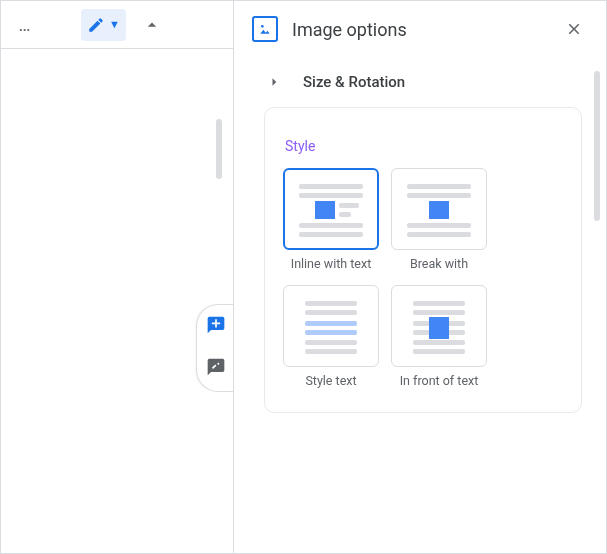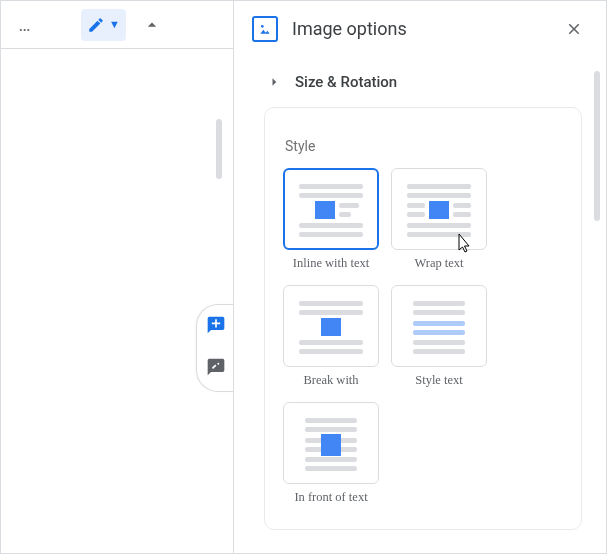--- a/index.html
+++ b/index.html
@@ -69,30 +69,30 @@
     position:absolute; top:70px; left:215px; width:6px; height:60px; background:#dadce0; border-radius:3px;
   }
   .panel-header{
     height:56px; display:flex; align-items:center; padding:0 16px 0 18px; gap:14px;
   }
   .panel-header .title{ font-size:18px; color:#3c4043;}
   .panel-header .close{ margin-left:auto; color:#5f6368; width:32px;height:32px;display:flex;align-items:center;justify-content:center; border-radius:4px;}
   .panel-body{ padding:0 24px 24px 30px; overflow:auto; }
   .section { }
   .section-head{
-    display:flex; align-items:center; gap:11px; padding:16px 0; font-size:15px; color:#3c4043; font-weight:500;
+    display:flex; align-items:center; gap:19px; padding:16px 0; font-size:15px; color:#3c4043; font-weight:500;
   }
   .section-head .chev{ color:#5f6368; width:20px; display:flex; justify-content:center;}
   .card{
     border:1px solid #e8eaed; border-radius:10px; padding:18px 18px 24px 18px; 
     box-shadow: 0 0 0 rgba(0,0,0,0);
   }
-  .subhead{ font-size:14px; color:#737373; margin:12px 0 14px 2px;}
+  .subhead{ font-size:14px; color:#8b5cf6; margin:12px 0 14px 2px;}
   .tiles{
-    display:flex; flex-wrap:wrap; gap:14px 12px;font-family:Liberation Serif, serif;
+    display:flex; flex-wrap:wrap; gap:14px 12px;
   }
   .tilewrap{ width:96px; display:flex; flex-direction:column; align-items:center; position:relative;}
   .tile{
     width:96px; height:82px; border:1px solid #dadce0; border-radius:6px;
     display:flex; align-items:center; justify-content:center; background:#fff;
     padding:8px;
   }
   .tile.selected{ border:2px solid #1a73e8; }
   .tile svg{ display:block;}
   .tile-label{ font-size:12.5px; color:#5f6368; margin-top:6px; white-space:nowrap;}
@@ -184,41 +184,20 @@
               <rect x="20" y="21" width="20" height="18" fill="#4285f4"></rect>
               <rect x="44" y="23" width="20" height="5" rx="2" fill="#dadce0"></rect>
               <rect x="44" y="32" width="12" height="5" rx="2" fill="#dadce0"></rect>
               <rect x="4" y="43" width="64" height="5" rx="2" fill="#dadce0"></rect>
               <rect x="4" y="52" width="64" height="5" rx="2" fill="#dadce0"></rect>
             </svg>
           </div>
           <div class="tile-label">Inline with text</div>
         </div>
 
-        <div class="tilewrap">
-          <div class="tile">
-            <svg width="72" height="58" viewBox="0 0 72 58">
-              <rect x="4" y="4" width="64" height="5" rx="2" fill="#dadce0"></rect>
-              <rect x="4" y="13" width="64" height="5" rx="2" fill="#dadce0"></rect>
-              <rect x="26" y="21" width="20" height="18" fill="#4285f4"></rect>
-              <rect x="4" y="23" width="18" height="5" rx="2" fill="#dadce0"></rect>
-              <rect x="50" y="23" width="18" height="5" rx="2" fill="#dadce0"></rect>
-              <rect x="4" y="32" width="18" height="5" rx="2" fill="#dadce0"></rect>
-              <rect x="50" y="32" width="18" height="5" rx="2" fill="#dadce0"></rect>
-              <rect x="4" y="43" width="64" height="5" rx="2" fill="#dadce0"></rect>
-              <rect x="4" y="52" width="64" height="5" rx="2" fill="#dadce0"></rect>
-            </svg>
-          </div>
-          <div class="tile-label">Wrap text</div>
-          <span class="cursor" style="left:62px; top:64px;">
-            <svg width="20" height="24" viewBox="0 0 20 24">
-                <path d="M6 2v16l3.5-3 2.5 5 2-1-2.5-5H16z" fill="#fff" stroke="#000" stroke-width="1"></path>
-              </svg>
-          </span>
-        </div>
 
         <div class="tilewrap">
           <div class="tile">
             <svg width="72" height="58" viewBox="0 0 72 58">
               <rect x="4" y="4" width="64" height="5" rx="2" fill="#dadce0"></rect>
               <rect x="4" y="13" width="64" height="5" rx="2" fill="#dadce0"></rect>
               <rect x="26" y="21" width="20" height="18" fill="#4285f4"></rect>
               <rect x="4" y="43" width="64" height="5" rx="2" fill="#dadce0"></rect>
               <rect x="4" y="52" width="64" height="5" rx="2" fill="#dadce0"></rect>
             </svg>

